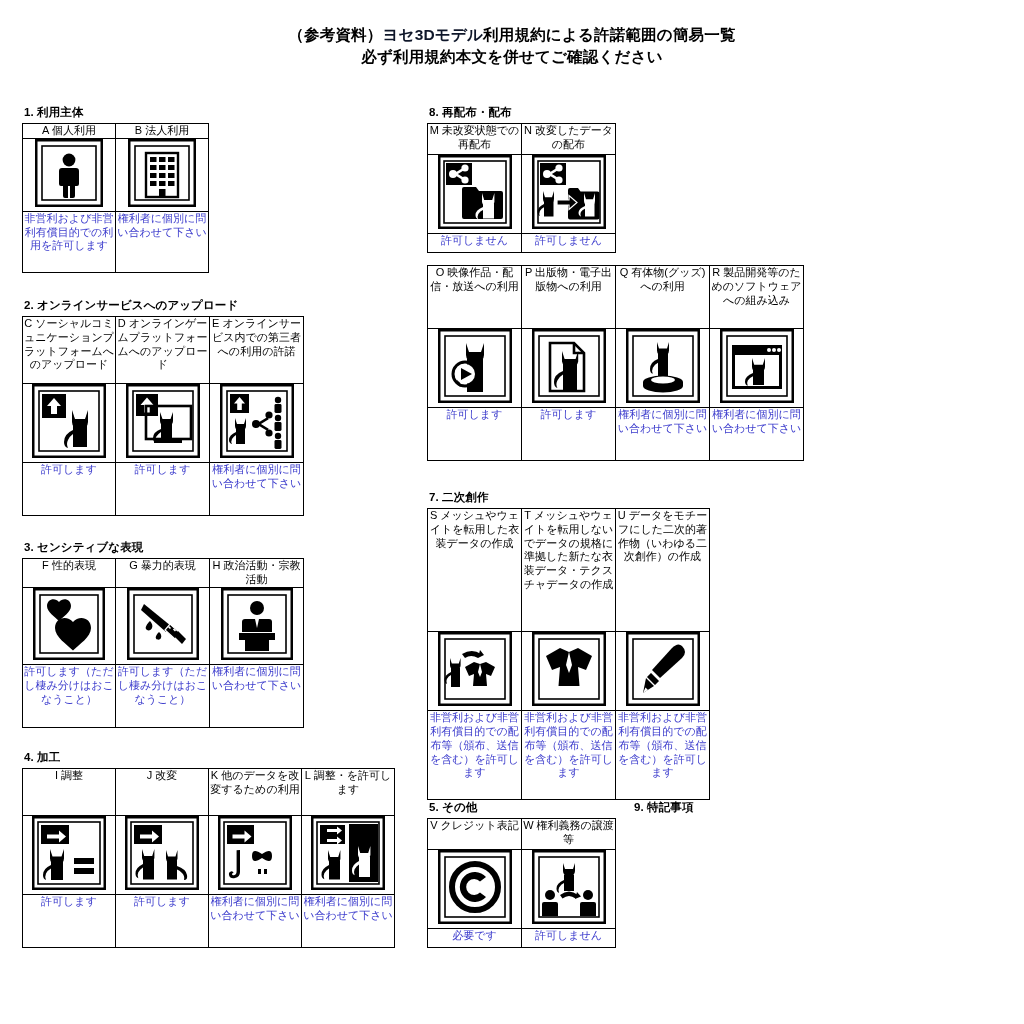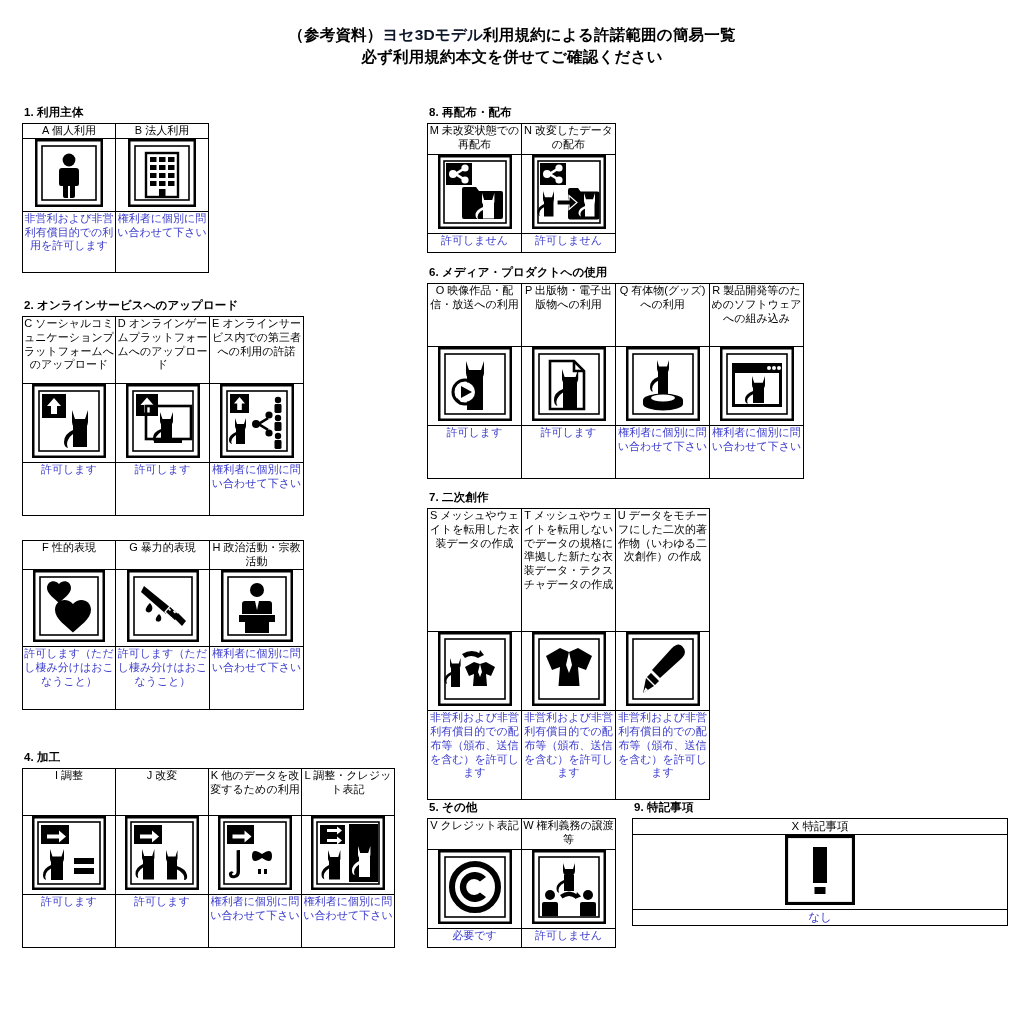--- a/index.html
+++ b/index.html
@@ -235,20 +235,21 @@
     <tr>
       <td class="perm" style="height:52px;">許可します</td>
       <td class="perm">許可します</td>
       <td class="perm">権利者に個別に問い合わせて下さい</td>
     </tr>
   </tbody>
     </table>
 </div>
 
 <div class="section" style="left:22px; top:540px;">
+  <div class="section-heading">3. センシティブな表現</div>
   <table class="grid" style="width:278px;">
     <tbody>
         <tr>
       <td class="hdr" style="width:92px; height:28px;">F 性的表現</td>
       <td class="hdr" style="width:93px;">G 暴力的表現</td>
       <td class="hdr" style="width:93px;">H 政治活動・宗教活動</td>
     </tr>
     <tr>
       <td class="icon">
         <span class="icon-box">
@@ -298,21 +299,21 @@
 </div>
 
 <div class="section" style="left:22px; top:750px;">
   <div class="section-heading">4. 加工</div>
   <table class="grid" style="width:368px;">
     <tbody>
         <tr>
       <td class="hdr" style="width:92px; height:46px;">I 調整</td>
       <td class="hdr" style="width:92px;">J 改変</td>
       <td class="hdr" style="width:92px;">K 他のデータを改変するための利用</td>
-      <td class="hdr" style="width:92px;">L 調整・クレジット表記</td>
+      <td class="hdr" style="width:92px;">L 調整・を許可します</td>
     </tr>
     <tr>
       <td class="icon">
         <span class="icon-box">
           <svg width="74" height="74" viewBox="0 0 74 74">
             <rect x="1" y="1" width="72" height="72" fill="#fff" stroke="#000" stroke-width="3"></rect>
             <rect x="6" y="6" width="62" height="62" fill="#fff" stroke="#000" stroke-width="1.6"></rect>
             <rect x="9" y="9" width="28" height="19" fill="#000"></rect>
             <path d="M15 18.5 h12 v-4 l7 6 l-7 6 v-4 h-12 z" fill="#fff"></path>
             <path d="M18 33 l2.5 7.5 h9 l2.5 -7.5 v9.5 a7 7 0 0 1 -14 0 z" fill="#000"></path>
@@ -454,21 +455,20 @@
     </tr>
     <tr>
       <td class="perm" style="height:18px;">許可しません</td>
       <td class="perm">許可しません</td>
     </tr>
   </tbody>
     </table>
 </div>
 
 <div class="section" style="left:427px; top:265px;">
-  <div class="section-heading">6. メディア・プロダクトへの使用</div>
   <table class="grid" style="width:372px;">
     <tbody>
         <tr>
       <td class="hdr" style="width:93px; height:62px;">O 映像作品・配信・放送への利用</td>
       <td class="hdr" style="width:93px;">P 出版物・電子出版物への利用</td>
       <td class="hdr" style="width:93px;">Q 有体物(グッズ)への利用</td>
       <td class="hdr" style="width:93px;">R 製品開発等のためのソフトウェアへの組み込み</td>
     </tr>
     <tr>
       <td class="icon">
@@ -654,34 +654,13 @@
     <tr>
       <td class="perm" style="height:18px;">必要です</td>
       <td class="perm">許可しません</td>
     </tr>
   </tbody>
     </table>
 </div>
 
 <div class="section" style="left:632px; top:800px;">
   <div class="section-heading">9. 特記事項</div>
-  <table class="grid" style="width:376px;">
-    <tbody>
-        <tr>
-      <td class="wide-hdr">X 特記事項</td>
-    </tr>
-    <tr>
-      <td class="wide-icon">
-        <span class="icon-box">
-          <svg width="70" height="70" viewBox="0 0 70 70">
-            <rect x="1.5" y="1.5" width="67" height="67" fill="#fff" stroke="#000" stroke-width="3.2"></rect>
-            <rect x="28" y="12" width="14" height="36" fill="#000"></rect>
-            <rect x="29.5" y="52" width="11" height="7" fill="#000"></rect>
-          </svg>
-        </span>
-      </td>
-    </tr>
-    <tr>
-      <td class="wide-perm">なし</td>
-    </tr>
-  </tbody>
-    </table>
 </div>
 
 </body></html>

